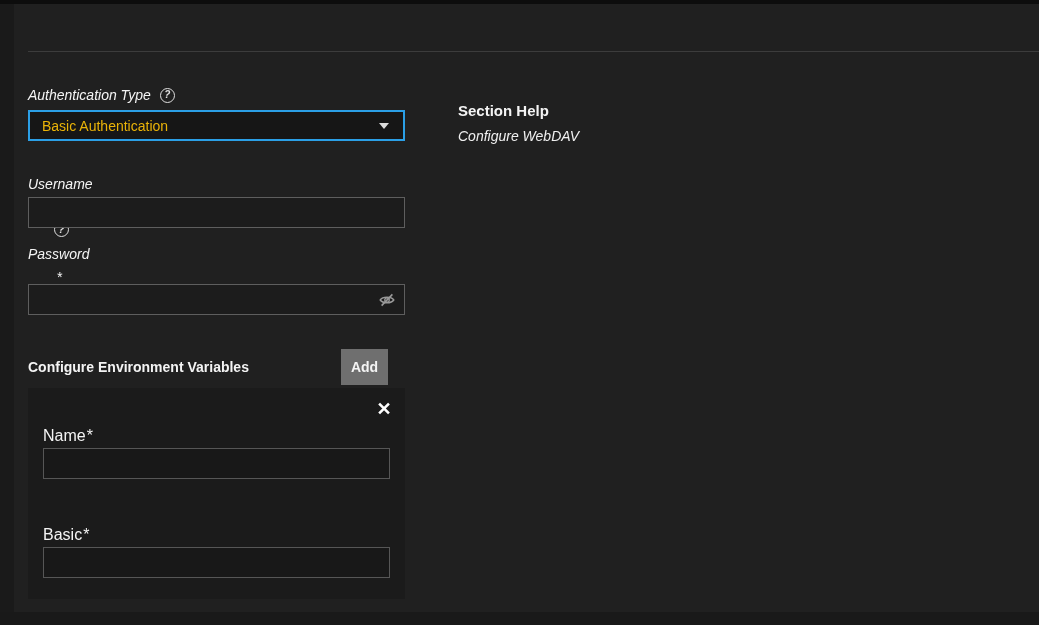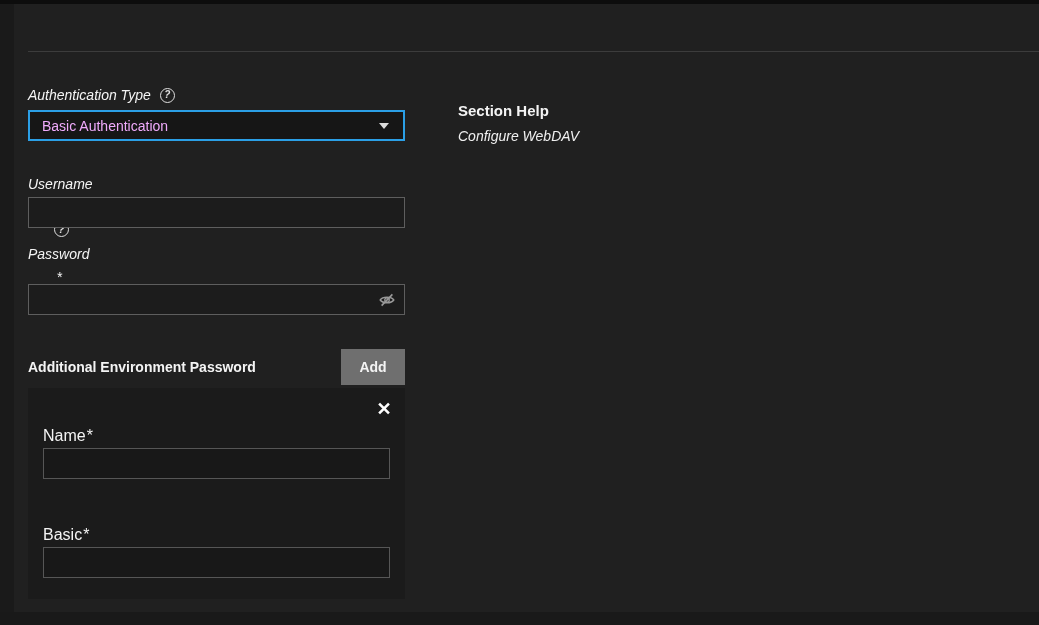--- a/index.html
+++ b/index.html
@@ -49,21 +49,21 @@
 
   .dropdown {
     position: absolute; left: 28px; top: 110px;
     width: 377px; height: 31px;
     background: #161616;
     border: 2px solid #2b9fe6;
     display: flex; align-items: center;
     padding: 0 12px;
     cursor: pointer;
   }
-  .dropdown-value { font-size: 14px; color: #f0abfc; flex: 1; }
+  .dropdown-value { font-size: 14px; color: #eab308; flex: 1; }
   .chevron-down {
     width: 0; height: 0;
     border-left: 5px solid transparent;
     border-right: 5px solid transparent;
     border-top: 6px solid #dcdcdc;
     margin-right: 2px;
   }
 
   .text-input {
     position: absolute; left: 28px;
@@ -93,21 +93,21 @@
     display: flex; align-items: center; justify-content: center;
     padding: 0;
   }
 
   .env-label {
     position: absolute; left: 28px; top: 359px;
     font-size: 14px; font-weight: 600; color: #f4f4f4;
   }
   .add-button {
     position: absolute; left: 341px; top: 349px;
-    width: 64px; height: 36px;
+    width: 47px; height: 36px;
     background: #6f6f6f; border: none;
     color: #f4f4f4; font-size: 14px; font-weight: 700;
     font-family: "Liberation Sans", sans-serif;
     cursor: pointer;
   }
 
   .env-panel {
     position: absolute; left: 28px; top: 388px;
     width: 377px; height: 211px;
     background: #1b1b1b;
@@ -173,21 +173,21 @@
     <input class="pw-input" type="password" value="" style="">
     <button class="view-off-btn">
       <svg width="18" height="18" viewBox="0 0 16 16" fill="none">
         <path d="M2 8 C4 4.7, 12 4.7, 14 8 C12 11.3, 4 11.3, 2 8 Z" stroke="#999999" stroke-width="1.3"></path>
         <circle cx="8" cy="8" r="2" stroke="#999999" stroke-width="1.2"></circle>
         <line x1="3.2" y1="13" x2="12.8" y2="3" stroke="#999999" stroke-width="1.4"></line>
       </svg>
     </button>
   </div>
 
-  <div class="env-label">Additional Environment Password</div>
+  <div class="env-label">Configure Environment Variables</div>
   <button class="add-button">Add</button>
 
   <div class="env-panel">
     <button class="close-button">✕</button>
 
     <div class="panel-label" style="top: 39px;">
       <span>Name</span><span class="required-marker">*</span>
     </div>
     <input class="panel-input" style="top: 60px;" type="text" value="">
 

